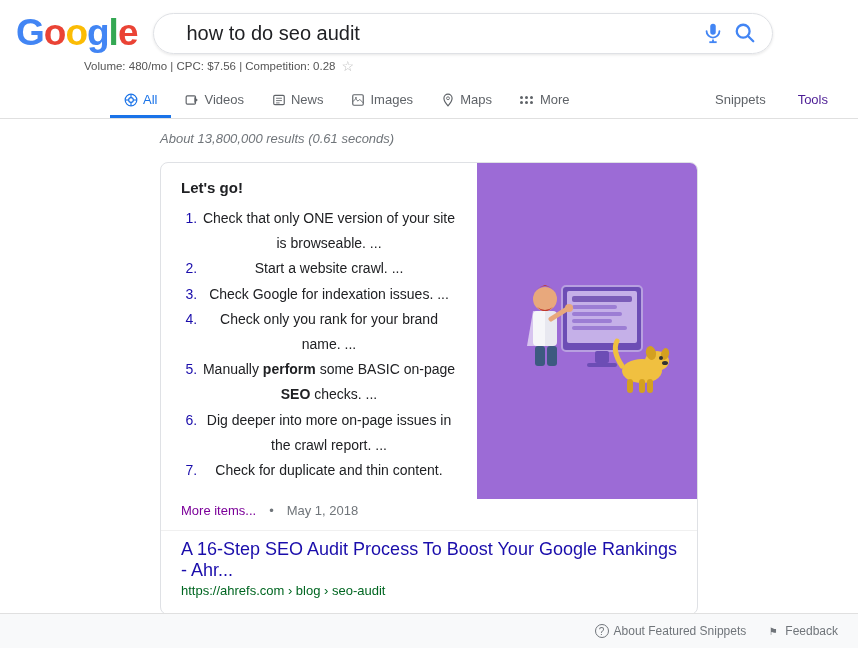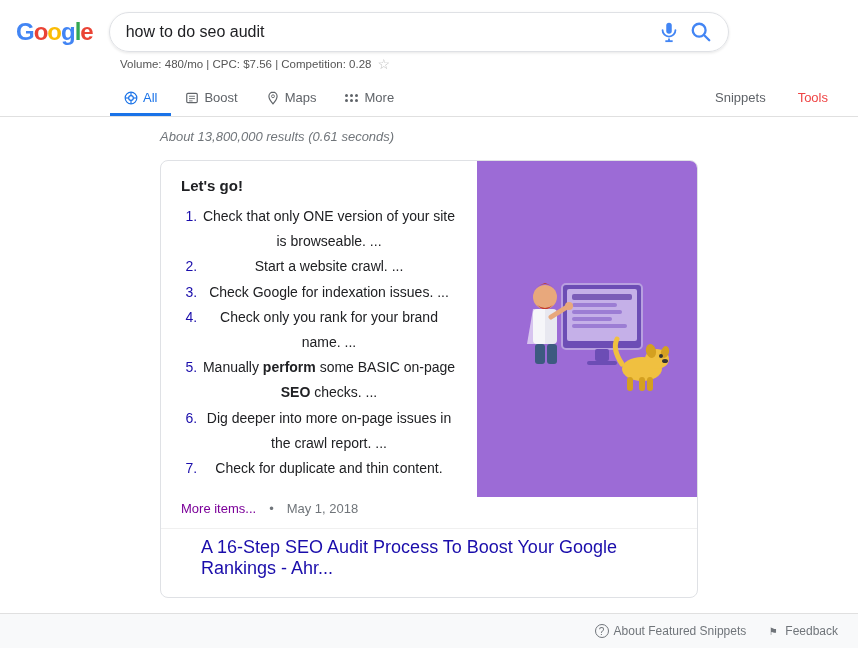--- a/index.html
+++ b/index.html
@@ -12,21 +12,21 @@
     }
 
     
     .header {
       display: flex;
       align-items: center;
       padding: 12px 16px 0 16px;
       gap: 16px;
     }
     .logo {
-      font-size: 24px;
+      font-size: 37px;
       font-weight: bold;
       letter-spacing: -1px;
       flex-shrink: 0;
     }
 
     .search-bar-container {
       flex: 1;
       max-width: 620px;
       position: relative;
     }
@@ -37,33 +37,34 @@
       border: 1px solid #dfe1e5;
       border-radius: 24px;
       padding: 8px 16px;
       box-shadow: 0 1px 3px rgba(0,0,0,0.1);
       gap: 8px;
     }
     .search-input {
       flex: 1;
       border: none;
       outline: none;
-      font-size: 16px;
+      font-size: 20px;
       color: #202124;
       background: transparent;
+      margin-left: 16px;
     }
     .search-icons {
       display: flex;
       align-items: center;
       gap: 10px;
     }
 
     
     .volume-info {
-      margin-left: 120px;
+      margin-left: 84px;
       padding: 4px 0 0 0;
       font-size: 11.5px;
       color: #555;
       display: flex;
       align-items: center;
       gap: 6px;
     }
     .star-icon {
       color: #bbb;
       font-size: 14px;
@@ -187,21 +188,20 @@
       padding: 8px 20px 16px 20px;
       border-top: 1px solid #f0f0f0;
     }
     .result-title {
       font-size: 18px;
       color: #1a0dab;
       cursor: pointer;
       text-decoration: none;
       display: block;
       margin-bottom: 2px;
-      margin-left: 20px;
     }
     .result-url {
       font-size: 13px;
       color: #006621;
     }
 
     
     .bottom-bar {
       position: fixed;
       bottom: 0;
@@ -288,26 +288,41 @@
       <circle cx="12" cy="12" r="4" stroke="#1a73e8" stroke-width="2" fill="none"></circle>
       <line x1="12" y1="2" x2="12" y2="8" stroke="#1a73e8" stroke-width="2"></line>
       <line x1="12" y1="16" x2="12" y2="22" stroke="#1a73e8" stroke-width="2"></line>
       <line x1="2" y1="12" x2="8" y2="12" stroke="#1a73e8" stroke-width="2"></line>
       <line x1="16" y1="12" x2="22" y2="12" stroke="#1a73e8" stroke-width="2"></line>
     </svg>
     <span>All</span>
   </div>
   <div class="nav-tab">
     <svg width="14" height="14" viewBox="0 0 24 24">
+      <rect x="2" y="5" width="16" height="14" rx="2" stroke="#5f6368" stroke-width="2" fill="none"></rect>
+      <polygon points="22,12 16,7 16,17" fill="#5f6368"></polygon>
+    </svg>
+    <span>Videos</span>
+  </div>
+  <div class="nav-tab">
+    <svg width="14" height="14" viewBox="0 0 24 24">
       <rect x="3" y="4" width="18" height="16" rx="2" stroke="#5f6368" stroke-width="2" fill="none"></rect>
       <line x1="7" y1="9" x2="17" y2="9" stroke="#5f6368" stroke-width="1.5"></line>
       <line x1="7" y1="13" x2="17" y2="13" stroke="#5f6368" stroke-width="1.5"></line>
       <line x1="7" y1="17" x2="13" y2="17" stroke="#5f6368" stroke-width="1.5"></line>
     </svg>
-    <span>Boost</span>
+    <span>News</span>
+  </div>
+  <div class="nav-tab">
+    <svg width="14" height="14" viewBox="0 0 24 24">
+      <rect x="3" y="3" width="18" height="18" rx="2" stroke="#5f6368" stroke-width="2" fill="none"></rect>
+      <circle cx="8.5" cy="8.5" r="1.5" fill="#5f6368"></circle>
+      <path d="M3 15l5-5 4 4 3-3 6 6" stroke="#5f6368" stroke-width="1.5" fill="none"></path>
+    </svg>
+    <span>Images</span>
   </div>
   <div class="nav-tab">
     <svg width="14" height="14" viewBox="0 0 24 24">
       <path d="M12 2C8.13 2 5 5.13 5 9c0 5.25 7 13 7 13s7-7.75 7-13c0-3.87-3.13-7-7-7z" stroke="#5f6368" stroke-width="2" fill="none"></path>
       <circle cx="12" cy="9" r="2.5" stroke="#5f6368" stroke-width="1.5" fill="none"></circle>
     </svg>
     <span>Maps</span>
   </div>
   <div class="nav-tab">
     <span style="display:inline-flex;flex-direction:column;gap:2px;margin-right:2px">
@@ -320,21 +335,21 @@
           <span style="width:3px;height:3px;border-radius:50%;background:#5f6368;display:inline-block"></span>
           <span style="width:3px;height:3px;border-radius:50%;background:#5f6368;display:inline-block"></span>
           <span style="width:3px;height:3px;border-radius:50%;background:#5f6368;display:inline-block"></span>
         </span>
     </span>
     <span>More</span>
   </div>
   <div class="nav-spacer"></div>
   <div class="nav-right">
     <div class="nav-right-btn">Snippets</div>
-    <div class="nav-right-btn" style="color:#ef4444;font-weight:500;">Tools</div>
+    <div class="nav-right-btn" style="color:#4c1d95;font-weight:500;">Tools</div>
   </div>
 </div>
 
 <div class="results-info">
   <span>About 13,800,000 results (0.61 seconds)</span>
 </div>
 
 <div class="featured-card">
   <div class="featured-content">
     <div class="featured-text">
@@ -402,20 +417,21 @@
       </svg>
     </div>
   </div>
   <div class="featured-footer">
     <span class="more-items-link">More items...</span>
     <span style="color:#70757a">•</span>
     <span class="footer-date">May 1, 2018</span>
   </div>
   <div class="result-link-section">
     <a class="result-title" href="#">A 16-Step SEO Audit Process To Boost Your Google Rankings - Ahr...</a>
+    <div class="result-url">https://ahrefs.com › blog › seo-audit</div>
   </div>
 </div>
 
 <div class="bottom-bar">
   <div class="bottom-link">
     <span class="bottom-link-icon">?</span>
     <span>About Featured Snippets</span>
   </div>
   <div class="bottom-link">
     <span class="feedback-icon">⚑</span>

